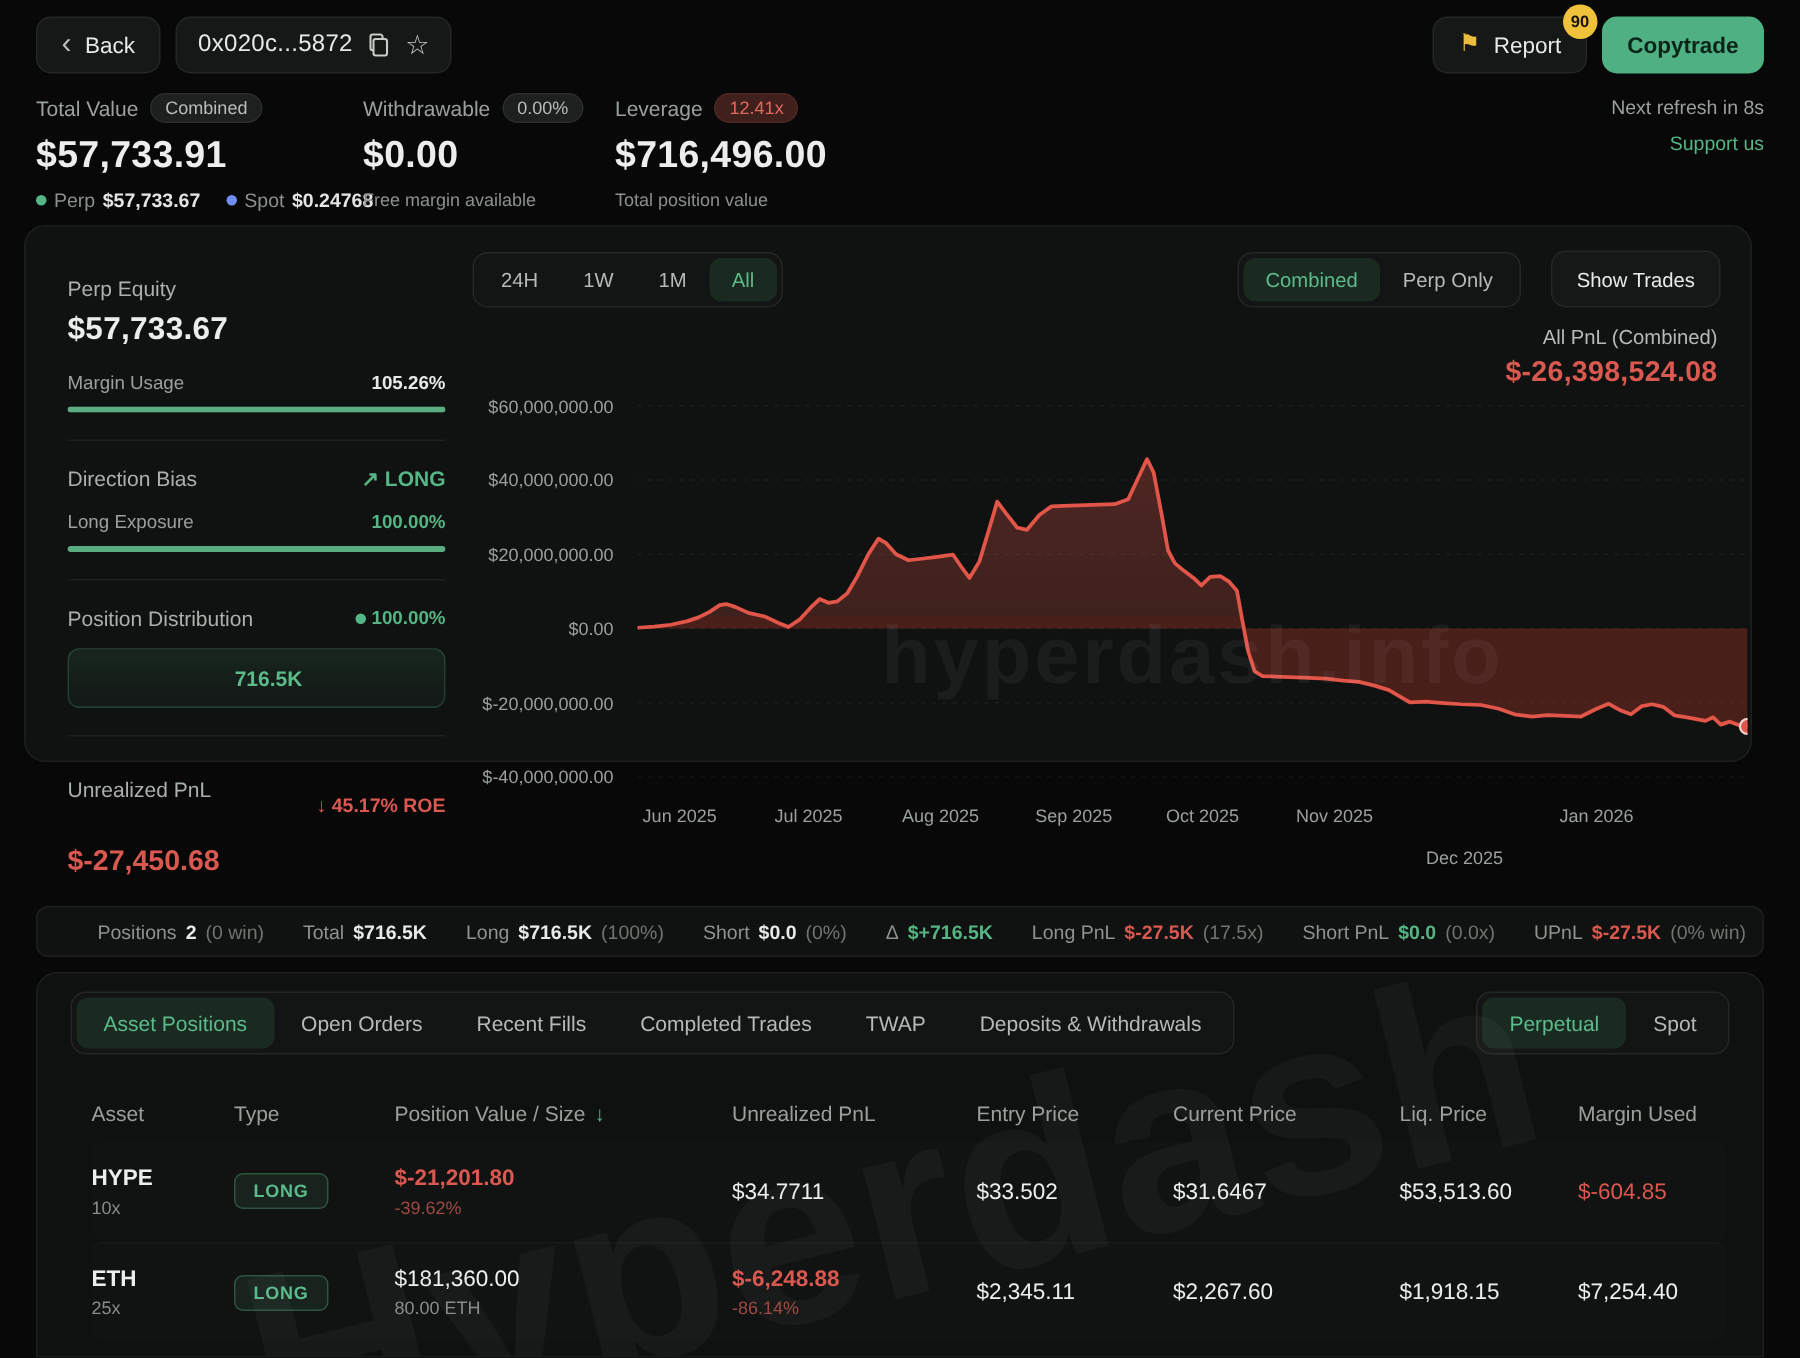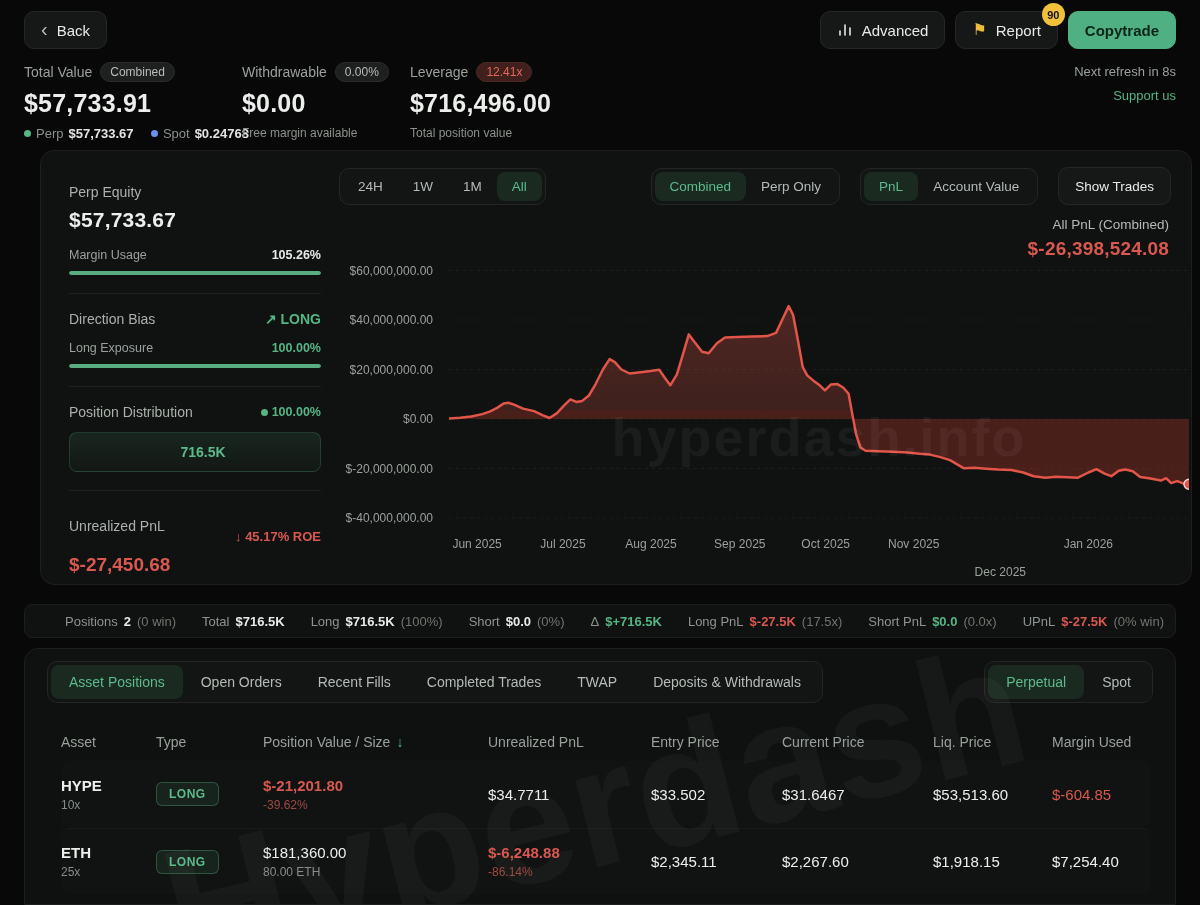--- a/index.html
+++ b/index.html
@@ -48,21 +48,21 @@
   .dot-green { background:#55b584; }
   .dot-blue { background:#6f8ef2; }
   .sub-key { color:#8b918c; }
   .sub-val { color:#e3e5e3; font-weight:bold; }
   .stats-right { position:absolute; right:24px; top:4px; text-align:right; }
   .refresh-text { color:#9aa09b; font-size:13px; }
   .support-link { color:#55b584; font-size:13px; margin-top:9px; cursor:pointer; }
 
   
   .main-panel {
-    position:absolute; left:40px; top:150px; width:1152px; height:435px;
+    position:absolute; left:16px; top:150px; width:1152px; height:358px;
     background:#101211; border:1px solid #1c1f1d; border-radius:14px;
   }
   
   .left-card { position:absolute; left:28px; top:16px; width:252px; }
   .lc-sec { padding:17px 0 18px; }
   .lc-sec + .lc-sec { border-top:1px solid rgba(255,255,255,.06); }
   .lc-label { color:#aab0ab; font-size:14px; }
   .lc-big { font-size:21px; font-weight:bold; margin-top:8px; letter-spacing:.2px; }
   .lc-row { display:flex; justify-content:space-between; align-items:center; }
   .lc-small { font-size:12.5px; color:#9aa09b; }
@@ -73,21 +73,21 @@
   .red-txt { color:#d95850;margin-top:21px; }
   .lc-long { font-size:14px; font-weight:bold; }
   .dist-box {
     margin-top:12px; height:40px; border-radius:8px;
     background:linear-gradient(180deg, rgba(87,181,132,.12), rgba(87,181,132,.04));
     border:1px solid rgba(87,181,132,.22);
     display:flex; align-items:center; justify-content:center;
     color:#5cba8b; font-size:14px; font-weight:bold;padding-left:16px;
   }
   .roe { font-size:13px; font-weight:bold; }
-  .upnl-val { font-size:19px; font-weight:bold; margin-top:10px; }
+  .upnl-val { font-size:19px; font-weight:bold; margin-top:20px; }
 
   
   .controls-row { position:absolute; left:298px; right:20px; top:16px; display:flex; align-items:center; gap:20px; }
   .seg-group { display:inline-flex; align-items:center; background:#131514; border:1px solid #232624; border-radius:10px; padding:3px; }
   .seg { padding:7px 15px; font-size:13.5px; color:#b4bab5; border-radius:8px; cursor:pointer; white-space:nowrap; }
   .seg.active { background:#1a2a21; color:#5cba8b; }
   .push-right { margin-left:auto; }
   .show-trades { height:38px; padding:0 16px; font-size:13.5px; }
 
   .pnl-caption-block { position:absolute; right:22px; top:66px; text-align:right; }
@@ -157,31 +157,31 @@
 </head>
 <body>
 
 <div class="page">
 
   <header class="topbar">
     <button class="btn">
       <span class="chev">‹</span>
       <span>Back</span>
     </button>
-    <div class="topbar-spacer"></div>
-    <button class="btn">
-      <span class="adv-icon">
-        <svg width="16" height="16" viewBox="0 0 16 16" fill="none" stroke="#e7e9e7" stroke-width="1.6" stroke-linecap="round">
-          <path d="M3 13V9"></path>
-            <path d="M8 13V3"></path>
-            <path d="M13 13V6"></path>
+    <div class="btn addr-pill">
+      <span class="addr-text">0x020c...5872</span>
+      <span class="icon-copy">
+        <svg width="15" height="17" viewBox="0 0 15 17" fill="none" stroke="#c6ccc6" stroke-width="1.4">
+          <rect x="4" y="4" width="9" height="11" rx="1.5"></rect>
+            <path d="M10 4V2.5A1.5 1.5 0 0 0 8.5 1H3.5A1.5 1.5 0 0 0 2 2.5V10a1.5 1.5 0 0 0 1.5 1.5H4" fill="none"></path>
         </svg>
       </span>
-      <span>Advanced</span>
-    </button>
+      <span class="icon-star">☆</span>
+    </div>
+    <div class="topbar-spacer"></div>
     <button class="btn btn-report">
       <span class="flag-icon">⚑</span>
       <span>Report</span>
       <span class="report-badge">90</span>
     </button>
     <button class="btn btn-copytrade">Copytrade</button>
   </header>
 
   <section class="stats-row">
     <div class="stat-col" style="left:24px;">
@@ -280,24 +280,20 @@
     <div class="controls-row">
       <div class="seg-group">
         <span class="seg">24H</span>
         <span class="seg">1W</span>
         <span class="seg">1M</span>
         <span class="seg active">All</span>
       </div>
       <div class="seg-group push-right">
         <span class="seg active">Combined</span>
         <span class="seg">Perp Only</span>
-      </div>
-      <div class="seg-group">
-        <span class="seg active">PnL</span>
-        <span class="seg">Account Value</span>
       </div>
       <button class="btn show-trades">Show Trades</button>
     </div>
 
     <div class="pnl-caption-block">
       <div class="pnl-caption">All PnL (Combined)</div>
       <div class="pnl-value">$-26,398,524.08</div>
     </div>
 
     <div class="y-axis" id="y-axis">

